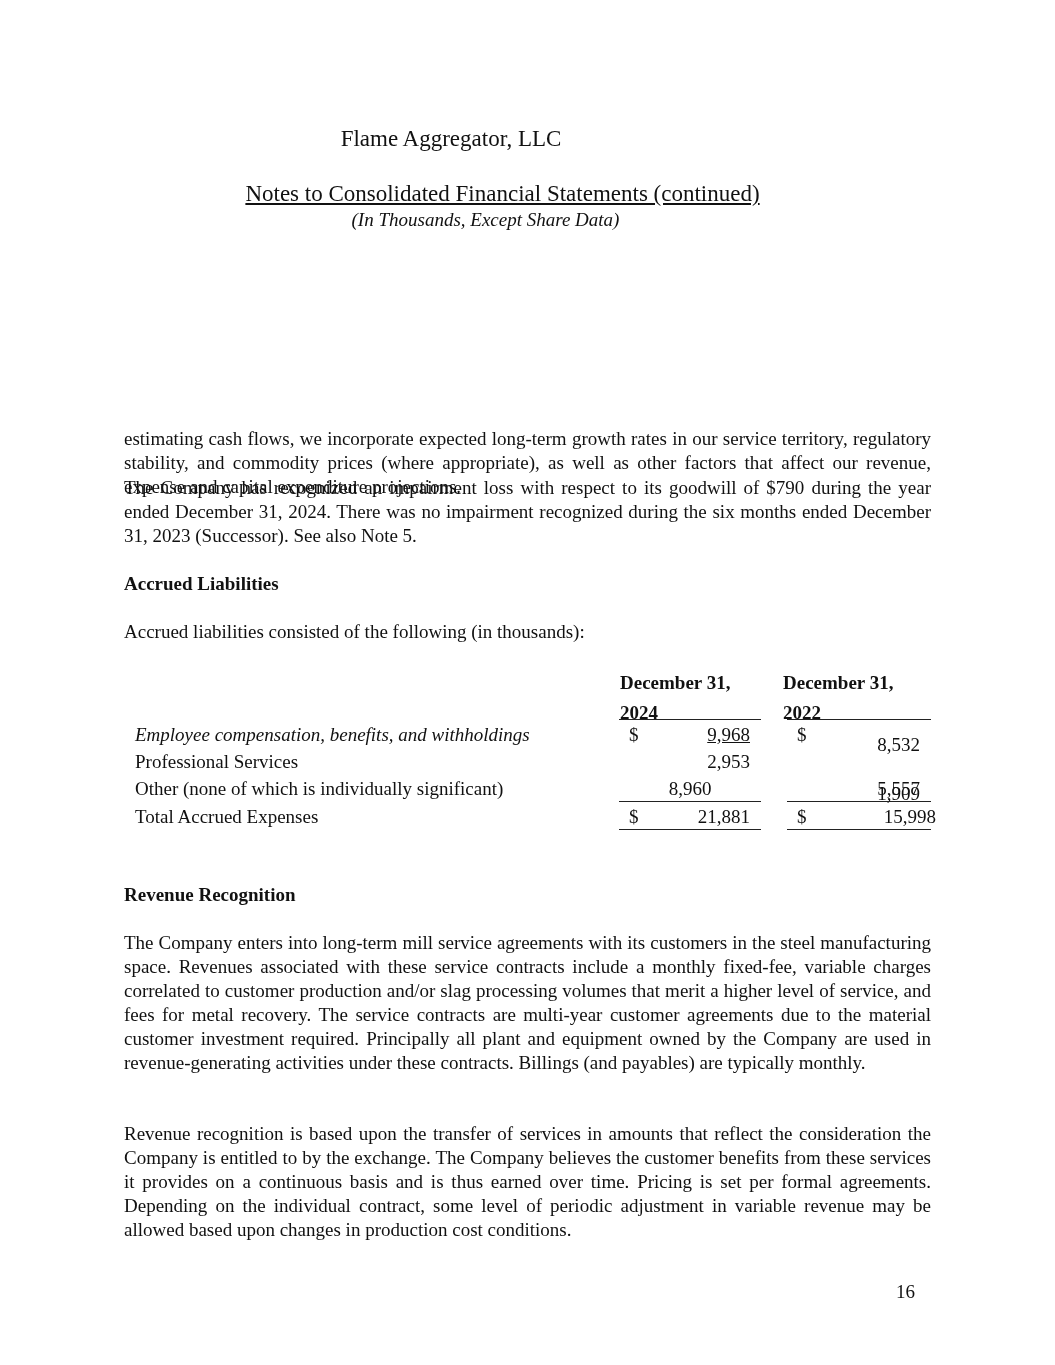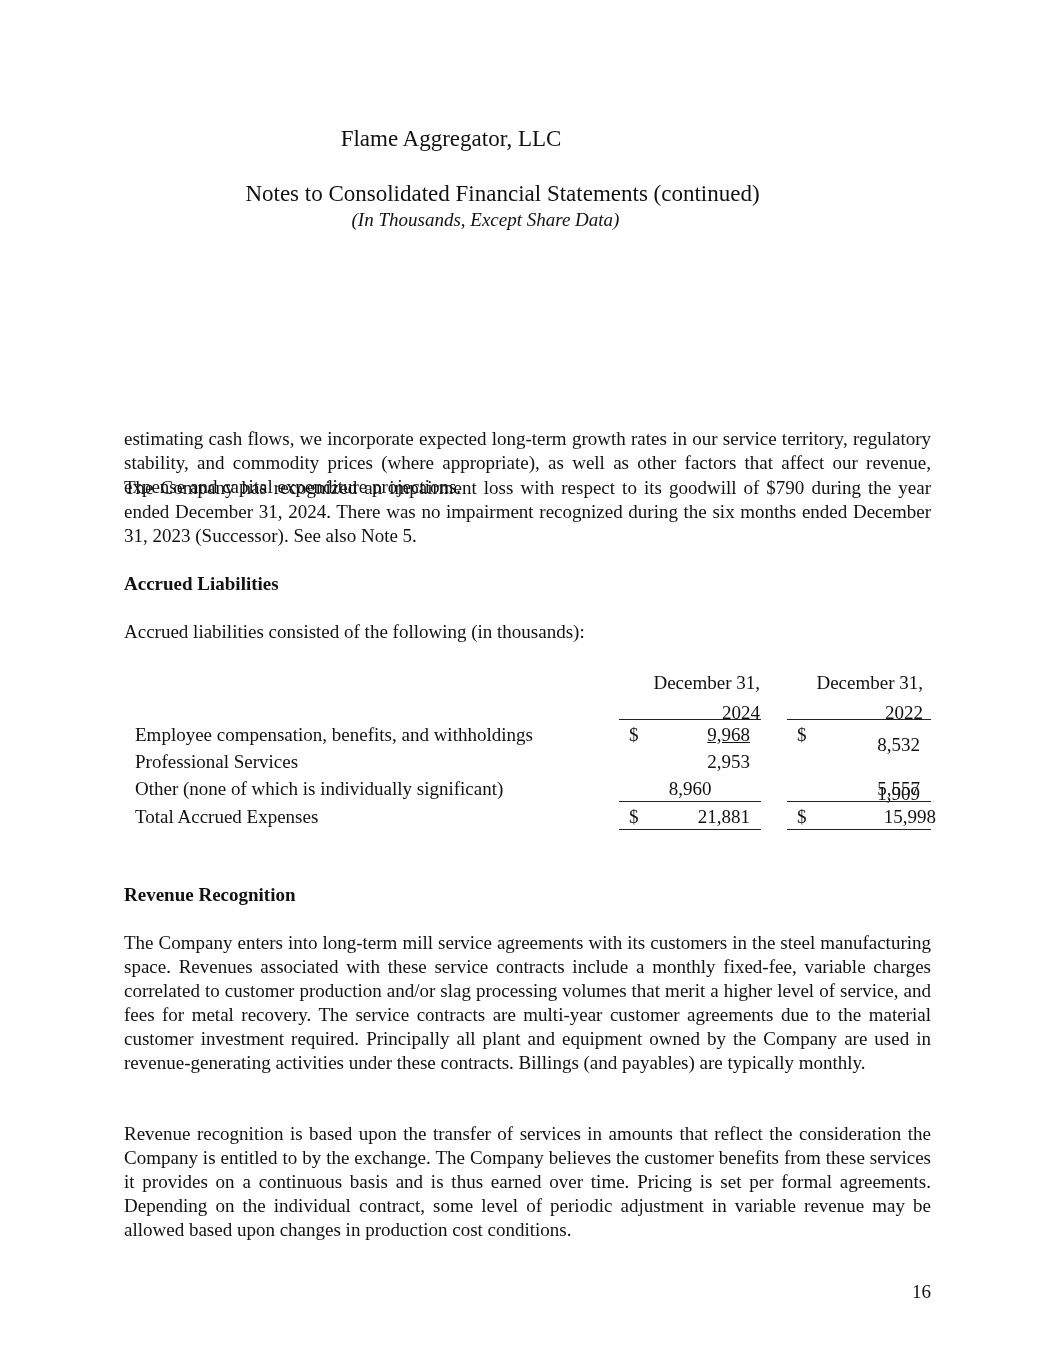--- a/index.html
+++ b/index.html
@@ -8,43 +8,43 @@
     font-family: "Liberation Serif", "DejaVu Serif", serif;
     color: #111111;
   }
   .page { position: absolute; left: 0; top: 0; width: 1055px; height: 1365px; }
   .company {
     position: absolute; top: 124px; left: 0; width: 902px; text-align: center;
     font-size: 23px; line-height: 30px;
   }
   .subtitle {
     position: absolute; top: 179px; left: 0; width: 1005px; text-align: center;
-    font-size: 23px; line-height: 30px;
+    font-size: 23px; line-height: 30px; text-decoration: underline;
   }
   .units {
     position: absolute; top: 208px; left: 0; width: 971px; text-align: center;
     font-size: 19px; line-height: 24px; font-style: italic;
   }
   .h-bold {
     position: absolute; left: 124px; font-weight: bold; font-size: 19px; line-height: 24px;
   }
   .para {
     position: absolute; left: 124px; width: 807px;
     font-size: 19px; line-height: 24px; text-align: justify;
   }
   .para.left { text-align: left; }
   .tbl { position: absolute; left: 124px; top: 668px; width: 807px; font-size: 19px; }
   .col-head {
-    position: absolute; font-weight: normal; text-align: right; line-height: 30px;
+    position: absolute; font-weight: bold; text-align: left; line-height: 30px;
   }
   .rowlabel { position: absolute; left: 11px; line-height: 24px; }
   .dollar { position: absolute; line-height: 24px; }
   .num { position: absolute; line-height: 24px; text-align: right; width: 120px; }
   .rule { position: absolute; height: 0; border-top: 1px solid #222; }
-  .page-num { position: absolute; top: 1281px; left: 880px; width: 51px; text-align: right; font-size: 19px; }
+  .page-num { position: absolute; top: 1281px; left: 880px; width: 51px; text-align: center; font-size: 19px; }
 </style>
 </head>
 <body>
 
 <div class="page">
 
   <div class="company">Flame Aggregator, LLC</div>
   <div class="subtitle">Notes to Consolidated Financial Statements (continued)</div>
   <div class="units">(In Thousands, Except Share Data)</div>
 
@@ -60,21 +60,21 @@
       <div>December 31,</div>
       <div>2024</div>
     </div>
     <div class="col-head" style="left:659px; width:140px; top:0;">
       <div>December 31,</div>
       <div>2022</div>
     </div>
     <div class="rule" style="left:495px; width:142px; top:51px;"></div>
     <div class="rule" style="left:663px; width:144px; top:51px;"></div>
 
-    <div class="rowlabel" style="top:55px;">Employee compensation, benefits, and withholdings</div>
+    <div class="rowlabel" style="top:55px;font-style:italic;">Employee compensation, benefits, and withholdings</div>
     <div class="dollar" style="left:505px; top:55px;">$</div>
     <div class="num" style="left:506px; top:55px;text-decoration:underline;">9,968</div>
     <div class="dollar" style="left:673px; top:55px;">$</div>
     <div class="num" style="left:676px; top:55px;margin-top:10px;">8,532</div>
 
     <div class="rowlabel" style="top:82px;">Professional Services</div>
     <div class="num" style="left:506px; top:82px;">2,953</div>
     <div class="num" style="left:676px; top:82px;margin-top:32px;">1,909</div>
 
     <div class="rowlabel" style="top:109px;">Other (none of which is individually significant)</div>

